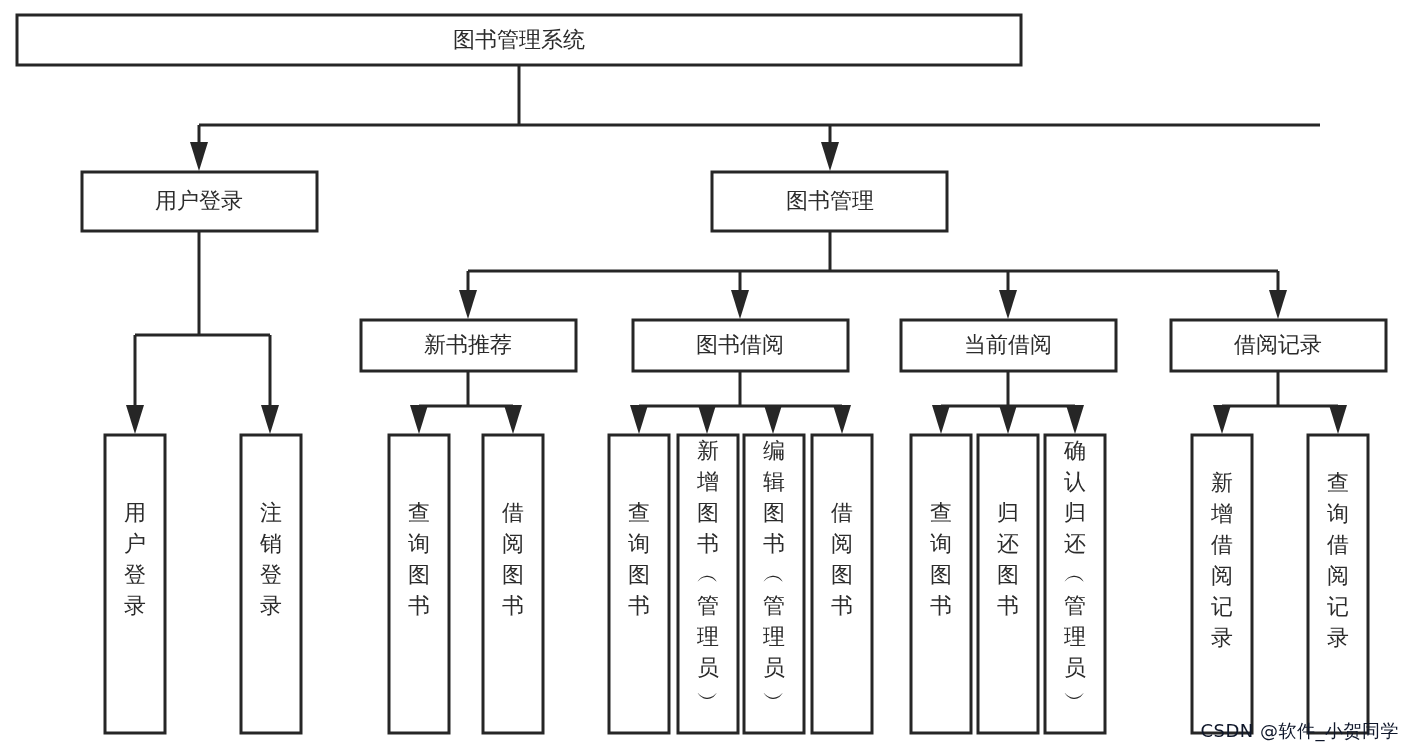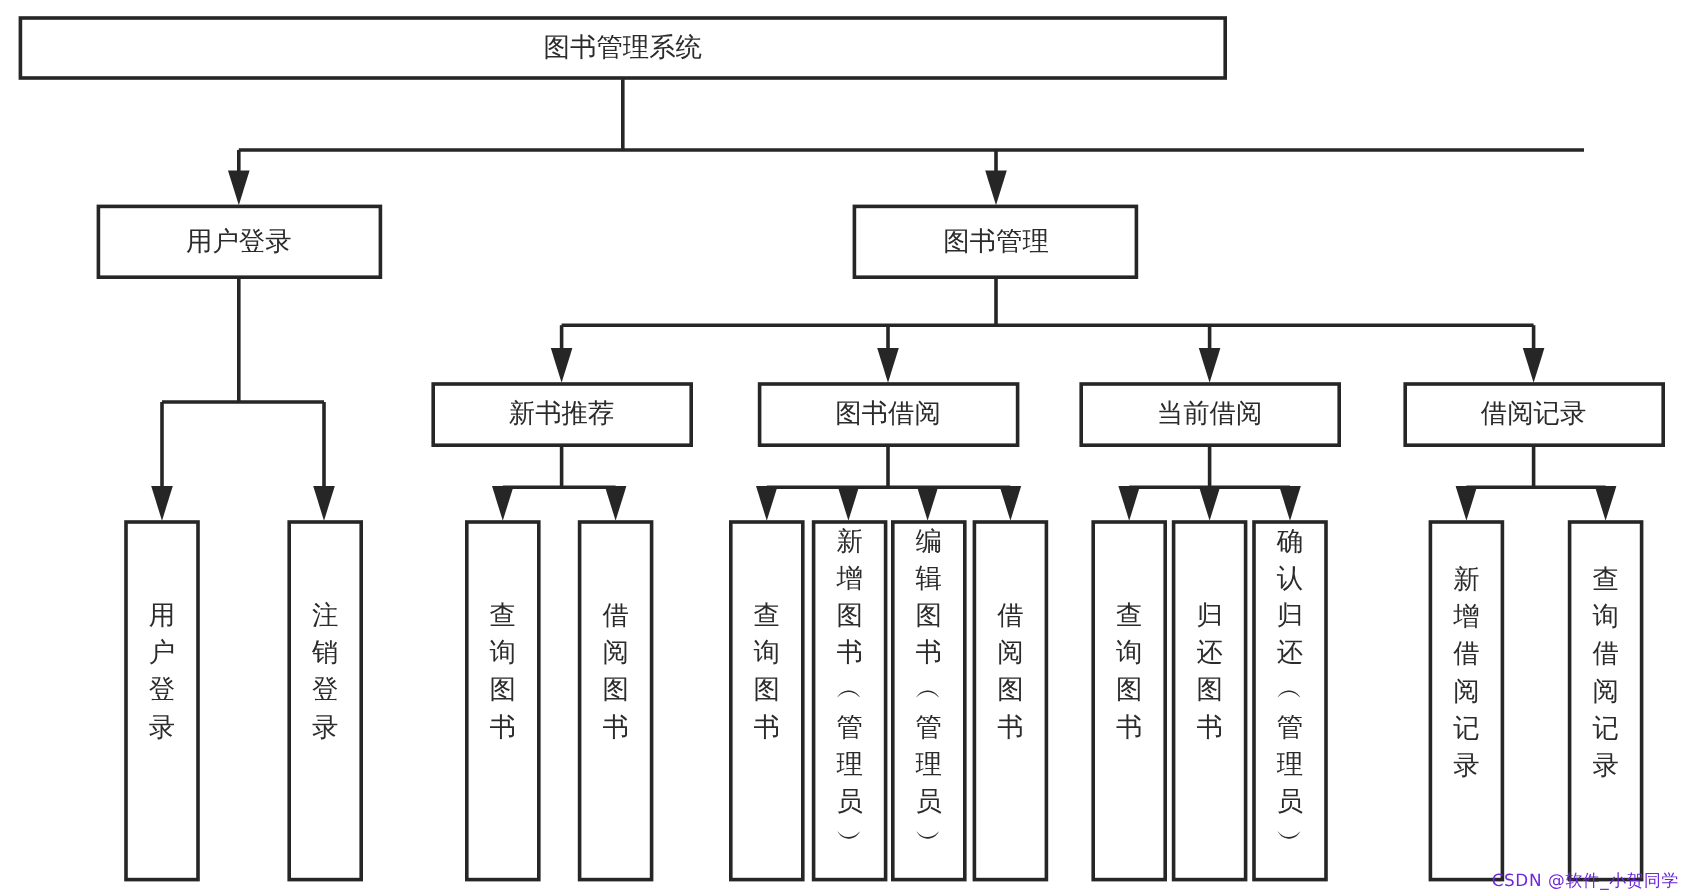--- a/index.html
+++ b/index.html
@@ -52,22 +52,22 @@
     fill: #2b2b2b;
     font-family: "DejaVu Sans", "Liberation Sans", sans-serif;
     font-size: 22px;
     text-anchor: middle;
   }
   .watermark {
     position: absolute;
     right: 6px;
     bottom: 4px;
     font-family: "DejaVu Sans", "Liberation Sans", sans-serif;
-    font-size: 14px;
-    color: #6d28d9;
+    font-size: 18px;
+    color: #0f172a;
     white-space: nowrap;
     letter-spacing: 0.5px;
   }
 </style>
 </head>
 <body>
 
 <div id="diagram-root">
 
   <svg class="diagram" viewBox="0 0 1405 747" xmlns="http://www.w3.org/2000/svg">

